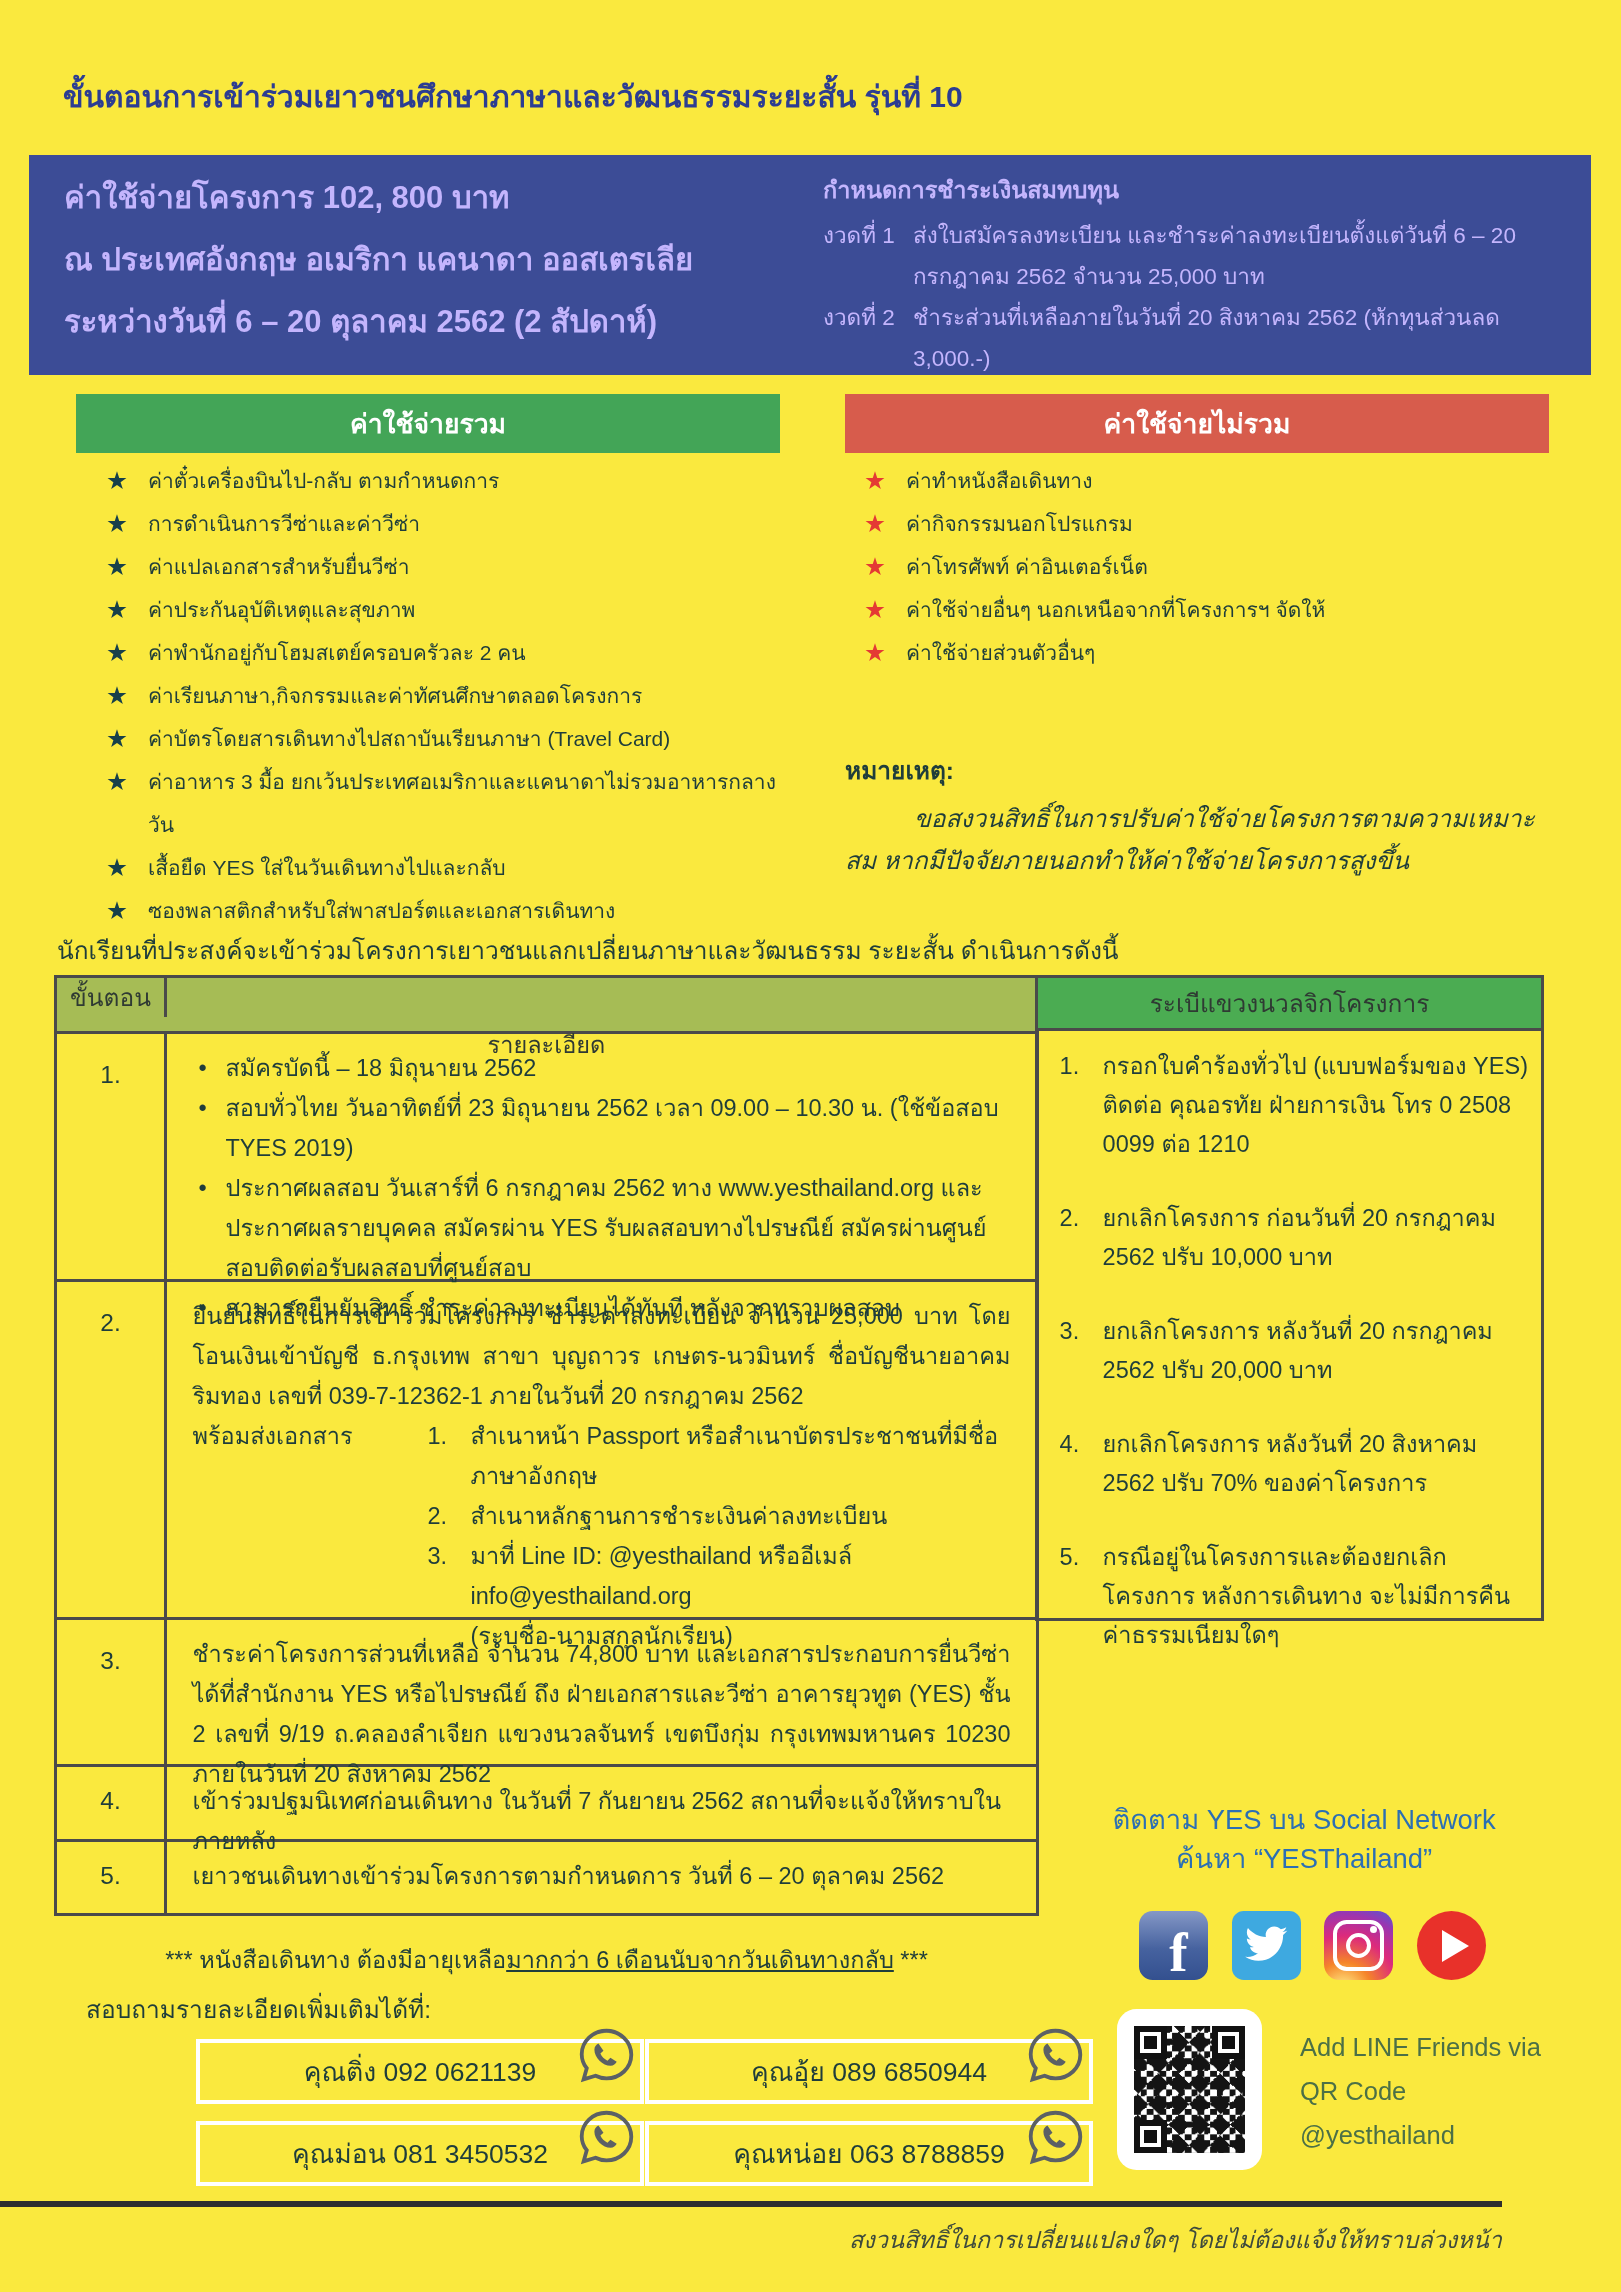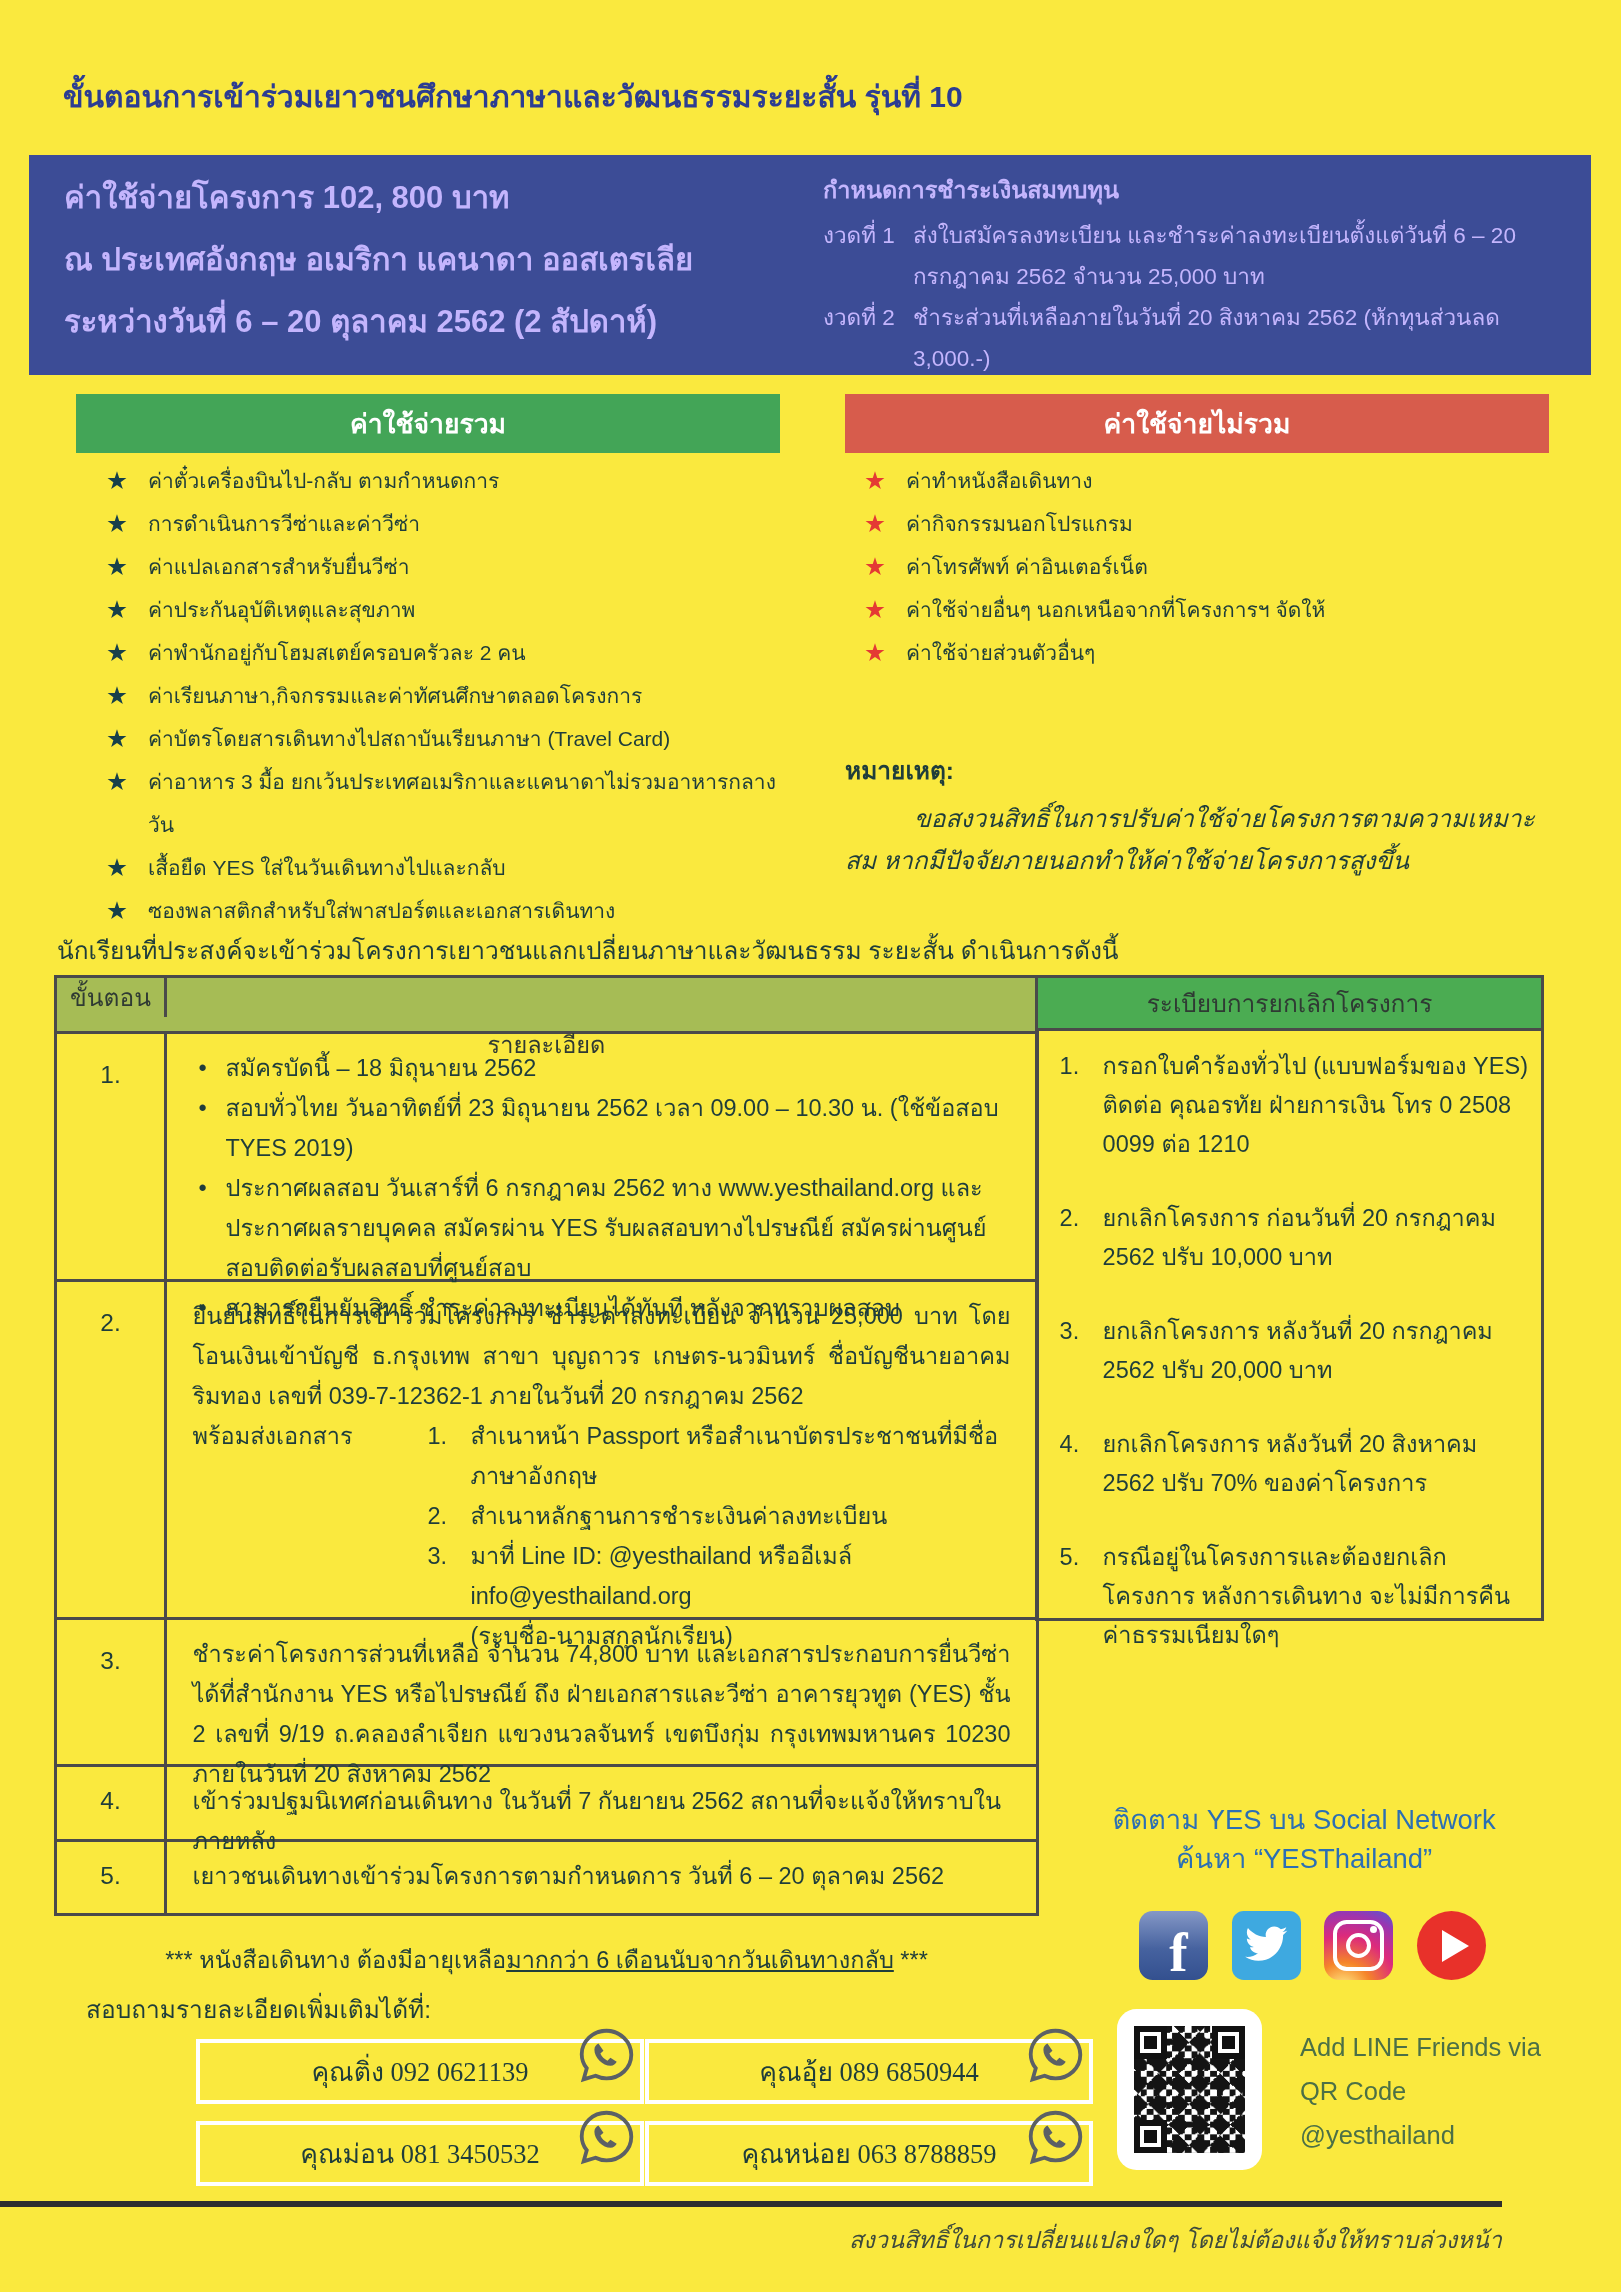--- a/index.html
+++ b/index.html
@@ -69,21 +69,21 @@
   .cr-num{width:43px;flex:none;}
   .cr-text{flex:1;}
 
   
   .passport-note{left:54px;top:1941px;width:985px;text-align:center;font-size:23.5px;}
   .passport-note .u{text-decoration:underline;}
   .contact-heading{left:54px;top:1990px;font-size:24.5px;margin-left:32px;}
 
   
   .cbox{width:448px;height:65px;border:4.9px solid #fff;display:flex;align-items:center;justify-content:center;
-        font-size:26.5px;box-sizing:border-box;cursor:pointer;font-family:Liberation Serif, serif;}
+        font-size:26.5px;box-sizing:border-box;cursor:pointer;}
   .cb1{left:196px;top:2039px;} .cb2{left:645px;top:2039px;}
   .cb3{left:196px;top:2121px;} .cb4{left:645px;top:2121px;}
   .picon{width:61px;height:61px;}
   .pi1{left:576px;top:2025px;} .pi2{left:1025px;top:2025px;}
   .pi3{left:576px;top:2107px;} .pi4{left:1025px;top:2107px;}
 
   
   .social-caption{left:1108px;top:1800px;width:392px;text-align:center;color:#2C6FB4;font-size:27.4px;line-height:39px;}
   .social-icons{left:1139px;top:1911px;display:flex;gap:23.5px;}
   .sicon{width:69px;height:69px;cursor:pointer;position:relative;}
@@ -219,21 +219,21 @@
     </div>
     <div class="trow r5">
       <div class="tstep" style="padding-top:19.6px">5.</div>
       <div class="tcell">
         <div>เยาวชนเดินทางเข้าร่วมโครงการตามกำหนดการ วันที่ 6 – 20 ตุลาคม 2562</div>
       </div>
     </div>
   </div>
 
   <div class="abs tbl-right">
-    <div class="rhead">ระเบียบการยกเลิกโครงการ</div>
+    <div class="rhead">ระเบีแขวงนวลจิกโครงการ</div>
     <div class="cr-body">
       <div class="cr">
         <span class="cr-num">1.</span>
         <span class="cr-text">กรอกใบคำร้องทั่วไป (แบบฟอร์มของ YES) ติดต่อ คุณอรทัย ฝ่ายการเงิน โทร 0 2508 0099 ต่อ 1210</span>
       </div>
       <div class="cr">
         <span class="cr-num">2.</span>
         <span class="cr-text">ยกเลิกโครงการ ก่อนวันที่ 20 กรกฎาคม 2562 ปรับ 10,000 บาท</span>
       </div>
       <div class="cr">

